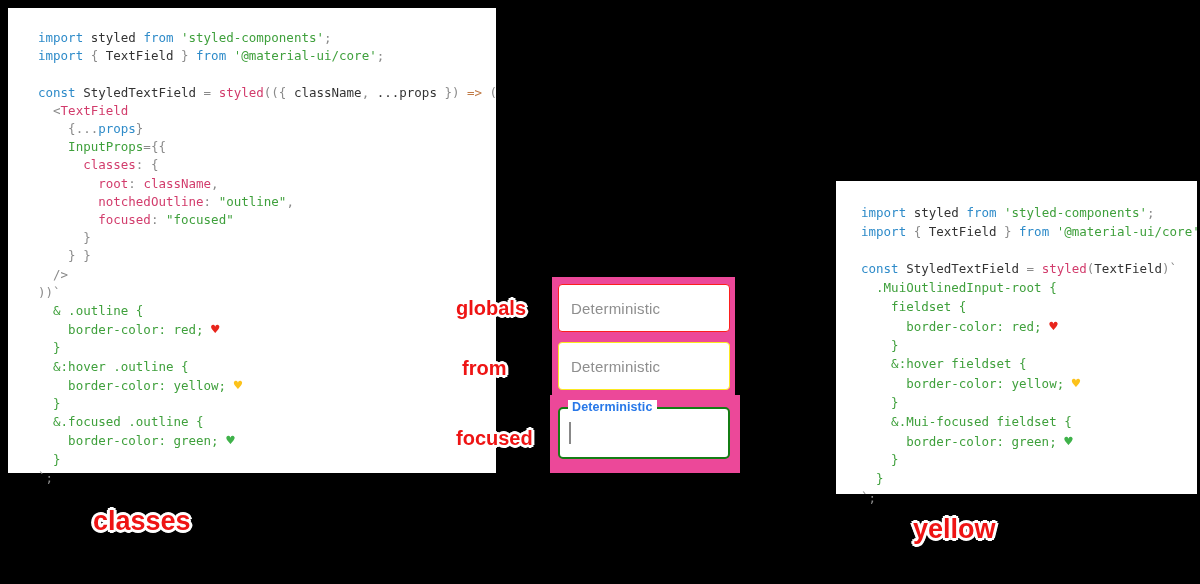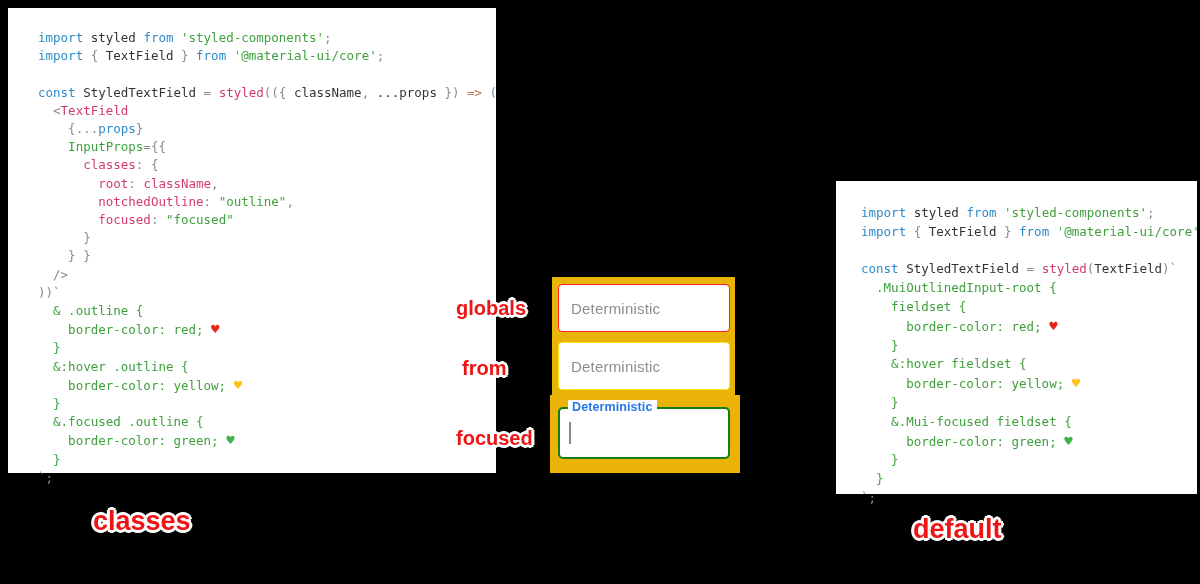--- a/index.html
+++ b/index.html
@@ -18,21 +18,21 @@
     font-family:"DejaVu Sans Mono",monospace;
     font-size:12.5px;
     white-space:pre;
   }
   .panel-left .code{padding:5px 0 0 14px;line-height:18.2px;}
   .panel-right .code{padding:7px 0 0 9px;line-height:18.8px;}
   .cl{min-height:1em;}
   .t-hr,.t-hy,.t-hg{font-size:14px;}
 
   
-  .card{position:absolute;background:#eab308;}
+  .card{position:absolute;background:#ec4899;}
   .card-top{left:552px;top:277px;width:183px;height:118px;}
   .card-bottom{left:550px;top:395px;width:190px;height:78px;}
   .tf{position:absolute;background:#fff;box-sizing:border-box;border-radius:4px;}
   .tf-red{left:6px;top:7px;width:172px;height:48px;border:1.5px solid;}
   .tf-yellow{left:6px;top:65px;width:172px;height:48px;border:1.5px solid;}
   .tf-green{left:8px;top:12px;width:172px;height:52px;border:2px solid;border-radius:5px;}
   .tf-placeholder{
     position:absolute;left:12px;top:50%;transform:translateY(-50%);
     font-size:15px;letter-spacing:0.2px;
   }
@@ -85,13 +85,13 @@
 </div>
 
 <div class="card card-bottom">
   <div class="tf tf-green" style="border-color: rgb(20, 125, 20);">
     <span class="tf-notch-label" style="color: rgb(40, 120, 232);">Deterministic</span>
     <span class="caret" style="background: rgb(136, 136, 136);"></span>
   </div>
 </div>
 
 <div class="sticker caption" id="cap-classes" style="color: rgb(238, 20, 20);">classes</div>
-<div class="sticker caption" id="cap-globals" style="color: rgb(238, 20, 20);">default</div>
+<div class="sticker caption" id="cap-globals" style="color: rgb(238, 20, 20);">yellow</div>
 
 </body></html>

